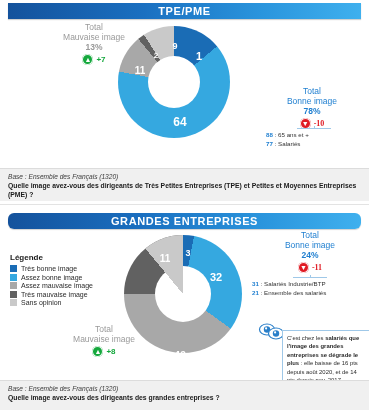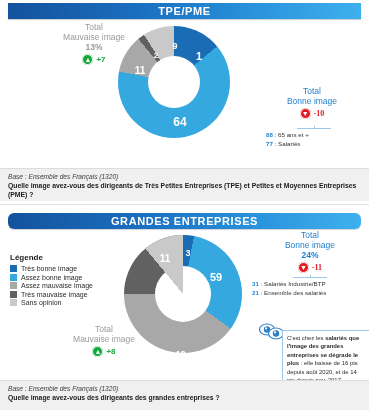--- a/index.html
+++ b/index.html
@@ -125,20 +125,21 @@
       <div class="pct">13%</div>
       <div class="badge-row">
         <span class="badge up">▲</span>
         <span class="badge-val up">+7</span>
       </div>
     </div>
 
     <div class="side-label blue-label" style="left:262px;top:86px;width:100px;">
       <div class="ttl">Total</div>
       <div class="ttl">Bonne image</div>
+      <div class="pct">78%</div>
       <div class="badge-row">
         <span class="badge down">▼</span>
         <span class="badge-val down">-10</span>
       </div>
     </div>
 
     <div class="substats" style="left:266px;top:128px;width:96px;">
       <div class="sep"></div>
       <div>
         <span class="num">88</span>
@@ -171,21 +172,21 @@
              #616161 270deg 360deg,
              #c9c9c9 0deg 0deg);">
         <div class="hole" style="width:56px;height:56px;"></div>
       </div>
 
       <div style="position:absolute;left:0;top:0;width:118px;height:118px;border-radius:50%;
                   background:conic-gradient(transparent 0deg 320.4deg,#c9c9c9 320.4deg 360deg);">
         <div class="hole" style="width:56px;height:56px;"></div>
       </div>
       <div class="slice-label" style="left:64px;top:18px;font-size:9px;">3</div>
-      <div class="slice-label" style="left:92px;top:42px;font-size:11px;">59</div>
+      <div class="slice-label" style="left:92px;top:42px;font-size:11px;">32</div>
       <div class="slice-label" style="left:56px;top:100px;font-size:11px;margin-top:20px;">40</div>
       <div class="slice-label" style="left:18px;top:62px;font-size:11px;margin-left:25px;">25</div>
       <div class="slice-label" style="left:41px;top:23px;font-size:10px;">11</div>
     </div>
 
     <div class="legend" style="left:10px;top:48px;">
       <h4>Légende</h4>
       <div class="row">
         <span class="sw" style="background:#1a6cb5;"></span>
         <span class="lbl">Très bonne image</span>

